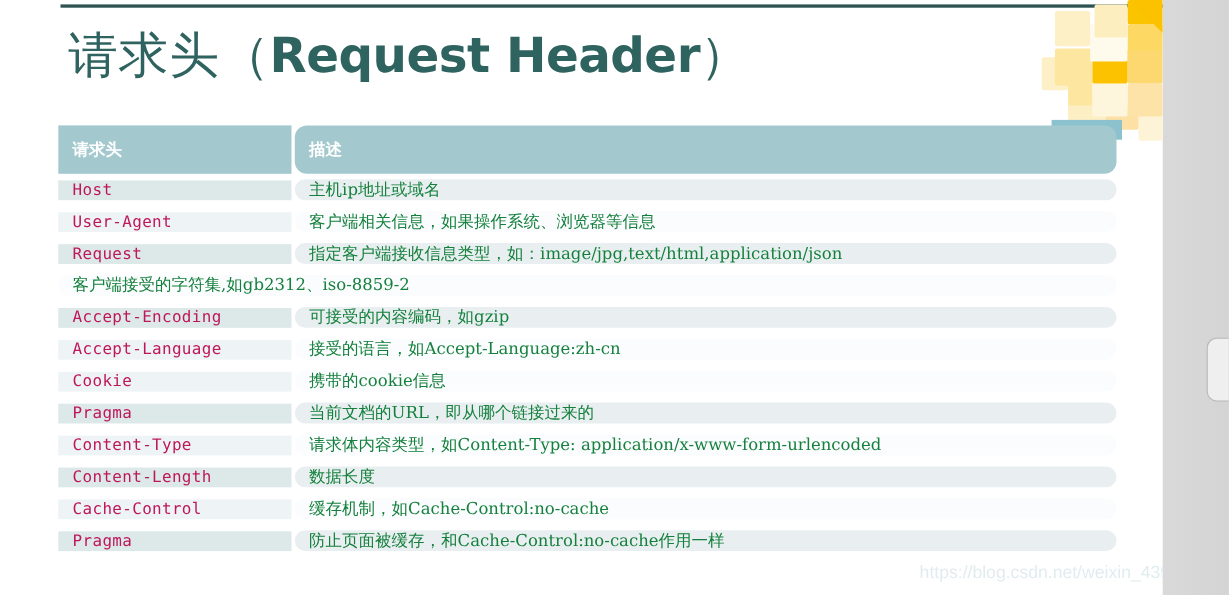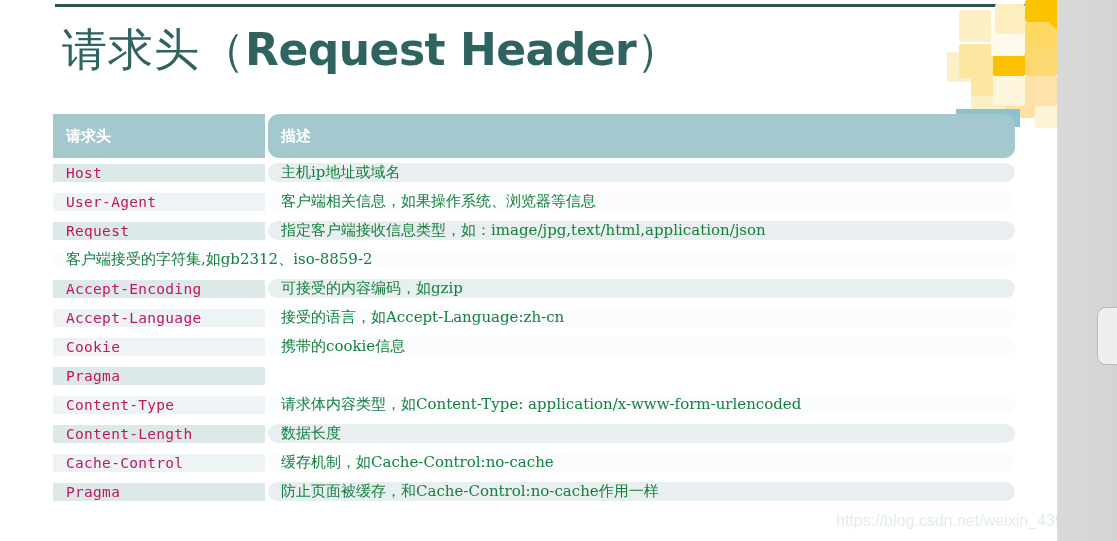--- a/index.html
+++ b/index.html
@@ -260,20 +260,21 @@
       <div class="trow even">
         <div class="cell-key"><span class="key-text">Accept-Language</span></div>
         <div class="cell-desc"><span class="desc-text">接受的语言，如Accept-Language:zh-cn</span></div>
       </div>
       <div class="trow even">
         <div class="cell-key"><span class="key-text">Cookie</span></div>
         <div class="cell-desc"><span class="desc-text">携带的cookie信息</span></div>
       </div>
       <div class="trow odd">
         <div class="cell-key"><span class="key-text">Pragma</span></div>
+        <div class="cell-desc"><span class="desc-text">当前文档的URL，即从哪个链接过来的</span></div>
       </div>
       <div class="trow even">
         <div class="cell-key"><span class="key-text">Content-Type</span></div>
         <div class="cell-desc"><span class="desc-text">请求体内容类型，如Content-Type: application/x-www-form-urlencoded</span></div>
       </div>
       <div class="trow odd">
         <div class="cell-key"><span class="key-text">Content-Length</span></div>
         <div class="cell-desc"><span class="desc-text">数据长度</span></div>
       </div>
       <div class="trow even">

